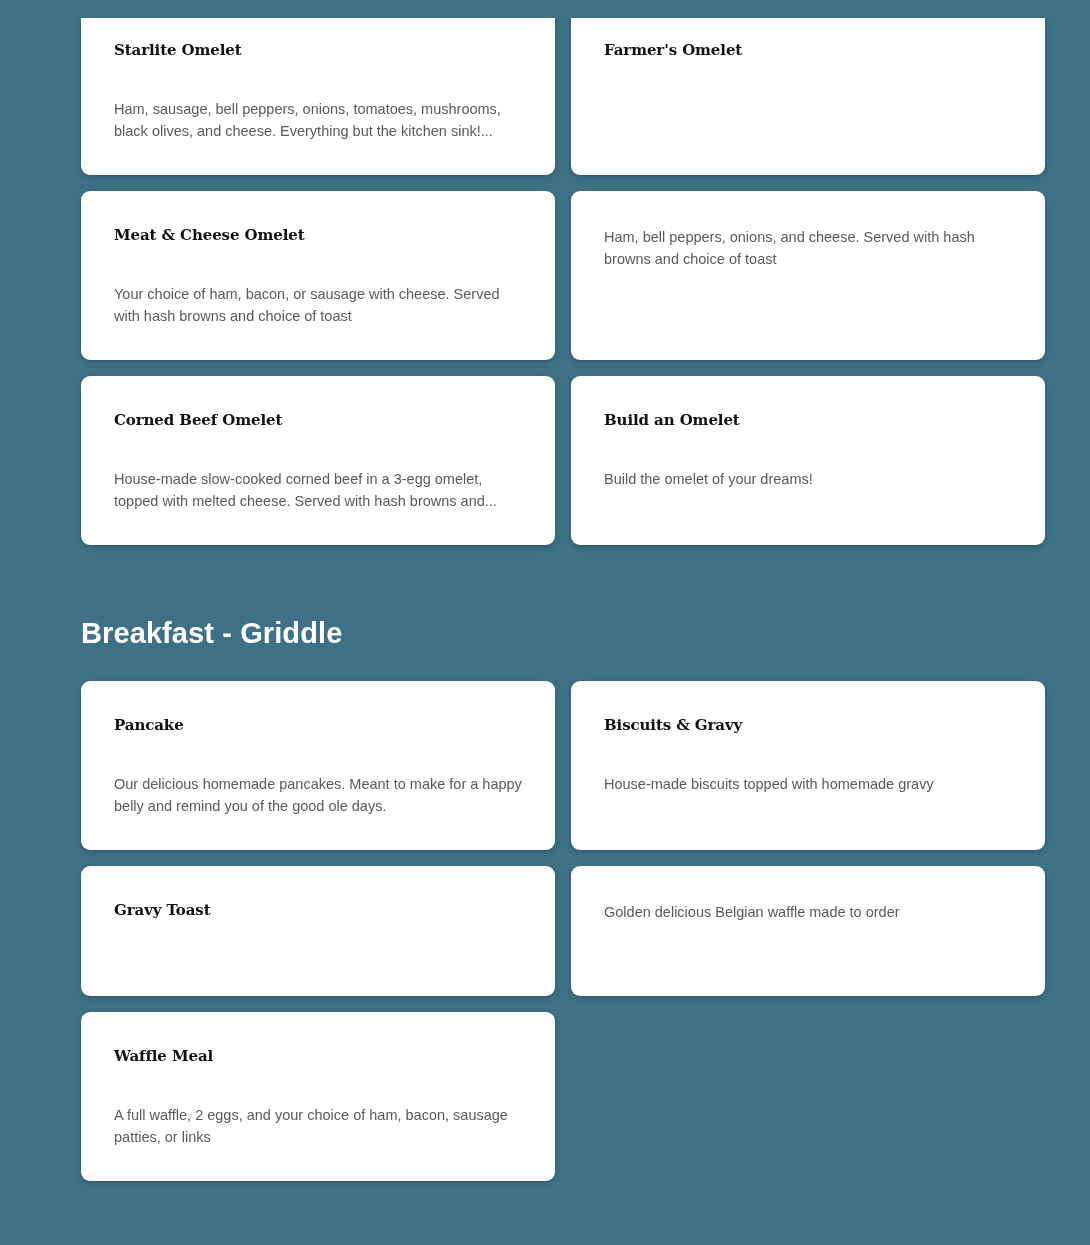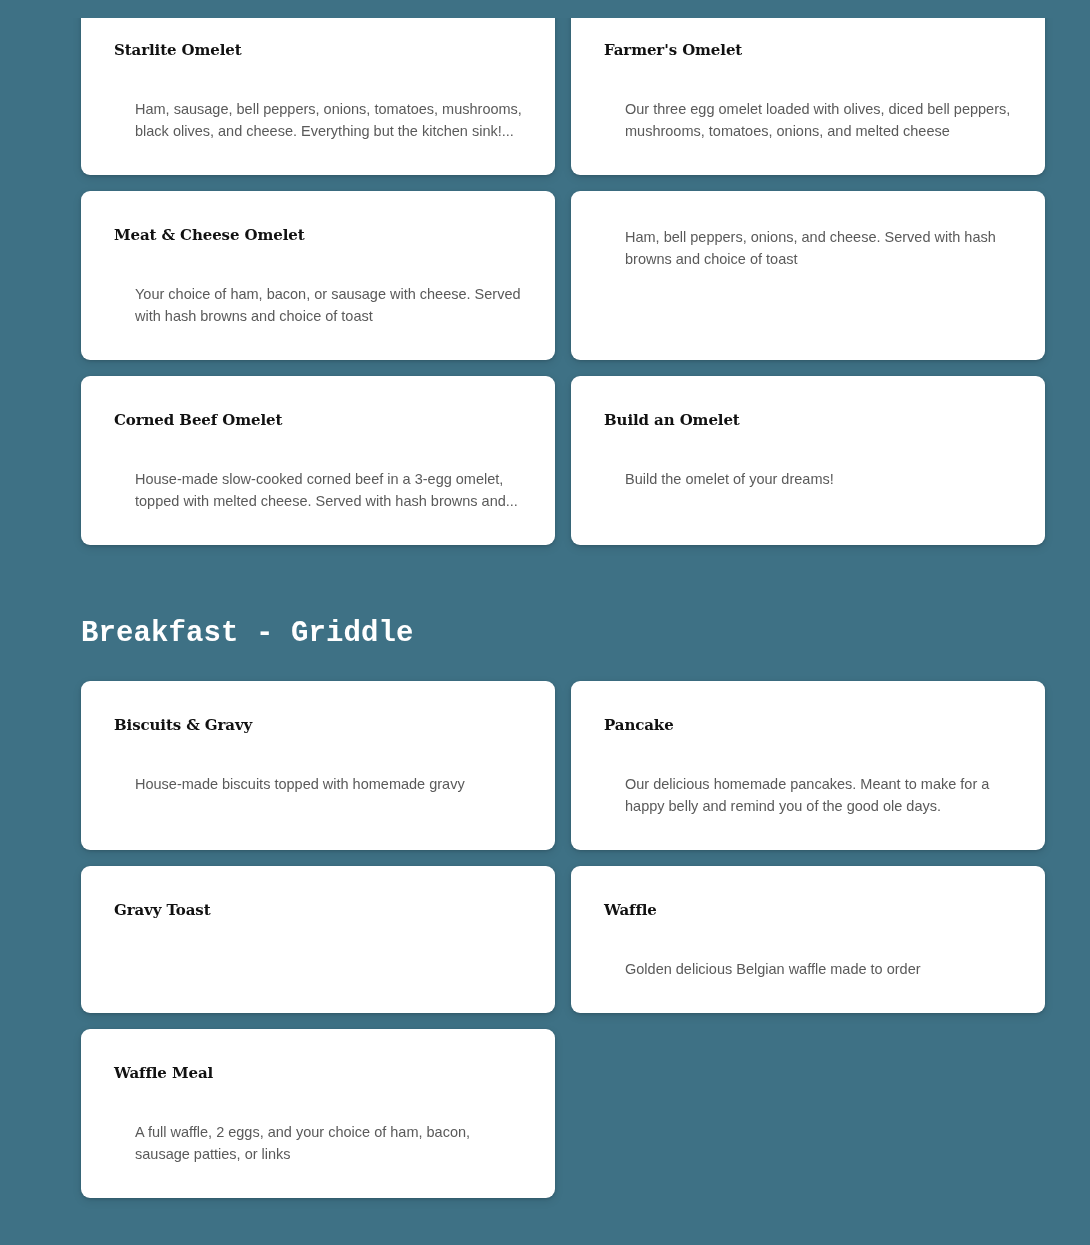--- a/index.html
+++ b/index.html
@@ -29,21 +29,21 @@
     position: absolute;
     left: 0;
     top: -30px;          
     width: 1090px;
     padding: 0 45px;
   }
 
   
   .section-heading {
     color: #ffffff;
-    font-family: Liberation Mono, monospace;
+    font-family: Liberation Sans, sans-serif;
     font-weight: 700;
     font-size: 29px;
     line-height: 1.1;
     letter-spacing: 0.1px;
     padding-top: 46px;
     padding-bottom: 22px;
   }
 
   
   .card-grid {
@@ -72,42 +72,40 @@
     letter-spacing: -0.1px;
     margin-bottom: 21px;
   }
 
   .card-desc {
     font-family: "Liberation Sans", sans-serif;
     font-size: 14.5px;
     line-height: 22px;
     color: #5a5a5a;
     max-width: 452px;
-    margin-left: 21px;
   }
 
   .card-desc:empty { display: none; }
 
   
   .section + .section .section-heading { padding-top: 46px; }
 </style>
 </head>
 <body>
 
 <div class="viewport">
   <div class="content" id="menu-content">
       <div class="section">
         <div class="card-grid">
           <div class="menu-card tall">
             <div class="card-title">Starlite Omelet</div>
             <div class="card-desc">Ham, sausage, bell peppers, onions, tomatoes, mushrooms, black olives, and cheese. Everything but the kitchen sink!...</div>
           </div>
           <div class="menu-card tall">
             <div class="card-title">Farmer's Omelet</div>
-            <div class="card-desc">Our three egg omelet loaded with olives, diced bell peppers, mushrooms, tomatoes, onions, and melted cheese</div>
           </div>
           <div class="menu-card tall">
             <div class="card-title">Meat &amp; Cheese Omelet</div>
             <div class="card-desc">Your choice of ham, bacon, or sausage with cheese. Served with hash browns and choice of toast</div>
           </div>
           <div class="menu-card tall">
             <div class="card-desc">Ham, bell peppers, onions, and cheese. Served with hash browns and choice of toast</div>
           </div>
           <div class="menu-card tall">
             <div class="card-title">Corned Beef Omelet</div>
@@ -115,33 +113,32 @@
           </div>
           <div class="menu-card">
             <div class="card-title">Build an Omelet</div>
             <div class="card-desc">Build the omelet of your dreams!</div>
           </div>
         </div>
       </div>
       <div class="section">
         <h2 class="section-heading">Breakfast - Griddle</h2>
         <div class="card-grid">
-          <div class="menu-card">
-            <div class="card-title">Biscuits &amp; Gravy</div>
-            <div class="card-desc">House-made biscuits topped with homemade gravy</div>
-          </div>
           <div class="menu-card tall">
             <div class="card-title">Pancake</div>
             <div class="card-desc">Our delicious homemade pancakes. Meant to make for a happy belly and remind you of the good ole days.</div>
           </div>
           <div class="menu-card">
+            <div class="card-title">Biscuits &amp; Gravy</div>
+            <div class="card-desc">House-made biscuits topped with homemade gravy</div>
+          </div>
+          <div class="menu-card">
             <div class="card-title">Gravy Toast</div>
           </div>
           <div class="menu-card">
-            <div class="card-title">Waffle</div>
             <div class="card-desc">Golden delicious Belgian waffle made to order</div>
           </div>
           <div class="menu-card tall">
             <div class="card-title">Waffle Meal</div>
             <div class="card-desc">A full waffle, 2 eggs, and your choice of ham, bacon, sausage patties, or links</div>
           </div>
         </div>
       </div>
       <div class="section">
         <h2 class="section-heading">Sides &amp; Extras</h2>

